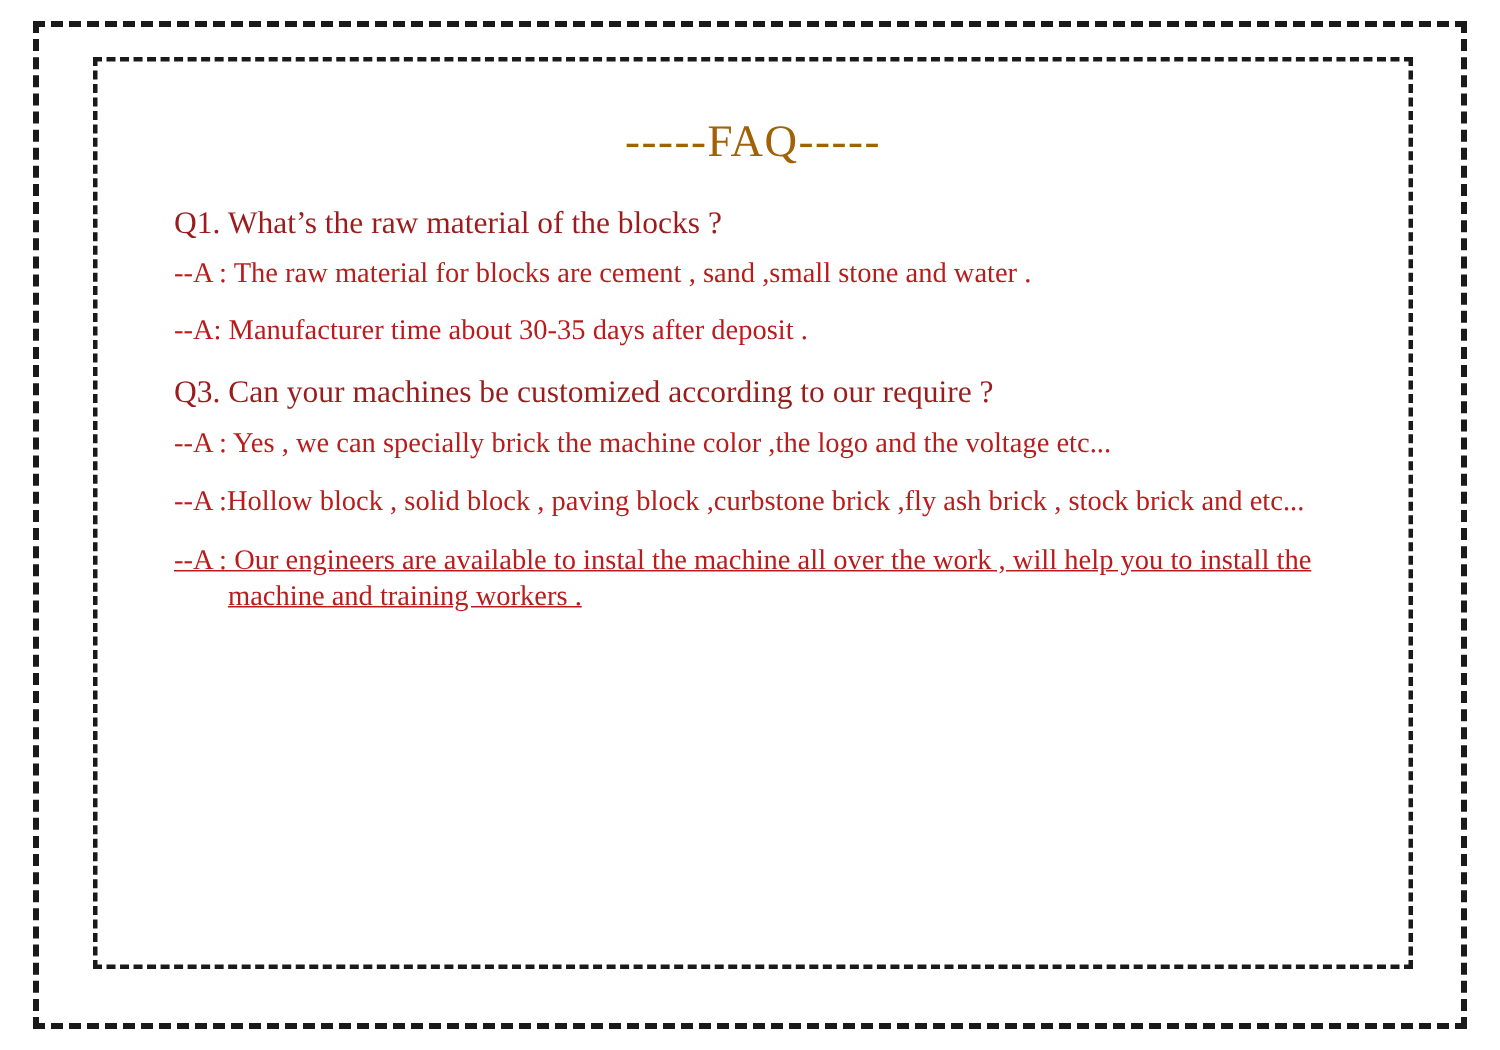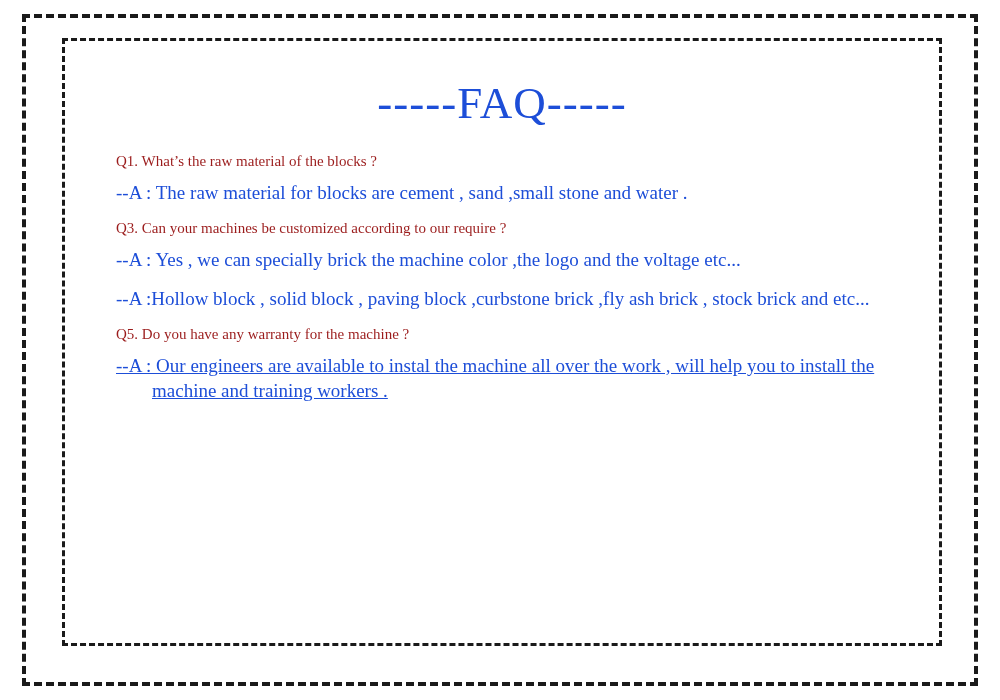--- a/index.html
+++ b/index.html
@@ -41,40 +41,40 @@
     position: absolute;
     left: 62px;
     top: 38px;
     width: 880px;
     height: 608px;
     box-sizing: border-box;
     padding: 26px 28px 0 28px;
   }
   .title {
     text-align: center;
-    color: #1d4ed8;
-    font-size: 45px;
+    color: #a16207;
+    font-size: 30px;
     line-height: 1.15;
     letter-spacing: 1px;
     margin: 14px 0 22px 0;
     font-weight: normal;
     font-family: "Liberation Serif", serif;
   }
   .qa-list {
     padding: 0 0 0 26px;
   }
   .q {
     color: #9b1c1c;
-    font-size: 15px;
+    font-size: 21px;
     line-height: 1.25;
     margin: 0 0 10px 0;
     white-space: nowrap;
   }
   .a {
-    color: #1d4ed8;
+    color: #b91c1c;
     font-size: 19px;
     line-height: 1.3;
     margin: 0 0 14px 0;
   }
   .a.last {
     margin-bottom: 0;
     text-decoration: underline;
   }
   .a .cont {
     display: block;
@@ -91,27 +91,27 @@
 
   <div class="content">
 
     <div class="title">-----FAQ-----</div>
 
     <div class="qa-list">
 
       <p class="q">Q1. What’s the raw material of the blocks ?</p>
       <p class="a">--A : The raw material for blocks are cement , sand ,small stone and water .</p>
 
+      <p class="a">--A: Manufacturer time about 30-35 days after deposit .</p>
 
       <p class="q">Q3. Can your machines be customized according to our require ?</p>
       <p class="a">--A : Yes , we can specially brick the machine color ,the logo and the voltage etc...</p>
 
       <p class="a">--A :Hollow block , solid block , paving block ,curbstone brick ,fly ash brick , stock brick and etc...</p>
 
-      <p class="q">Q5. Do you have any warranty for the machine ?</p>
 
       <p class="a last">
         <span>--A : Our engineers are available to instal the machine all over the work , will help you to install the</span>
         <span class="cont">machine and training workers .</span>
       </p>
 
     </div>
   </div>
 </div>
 

